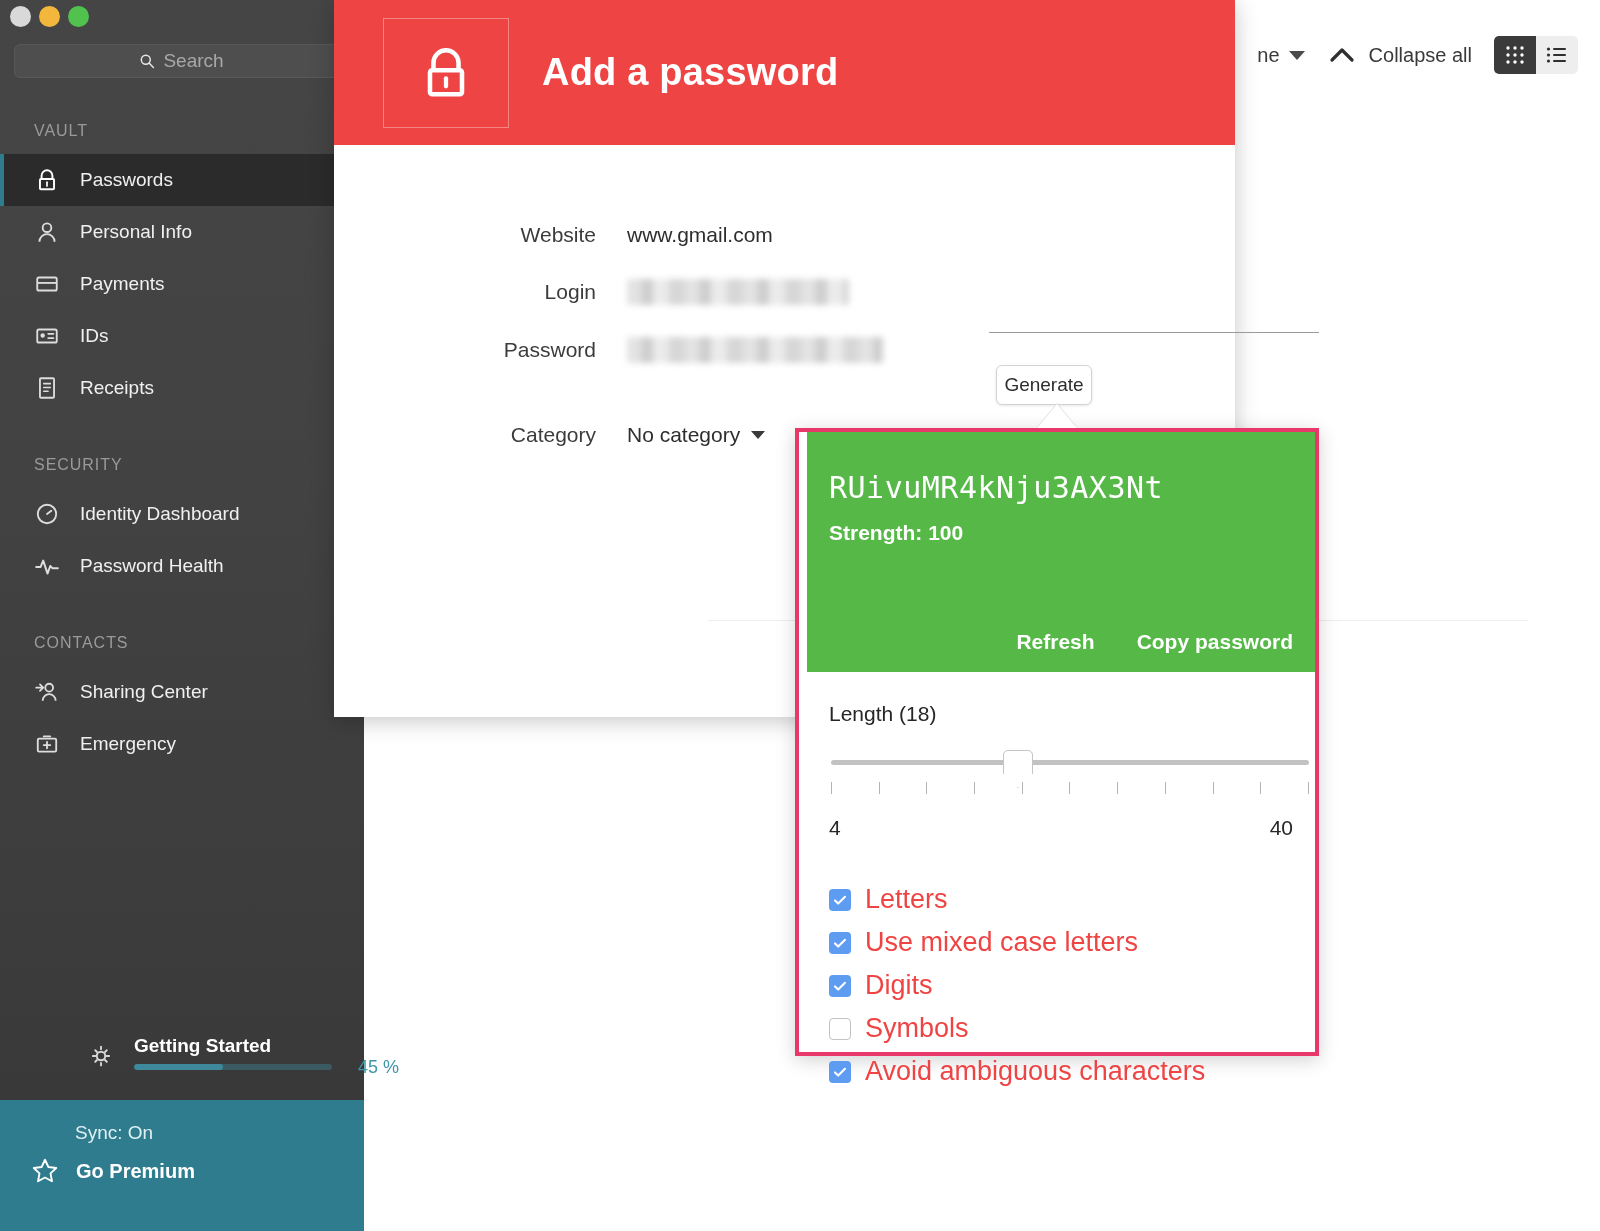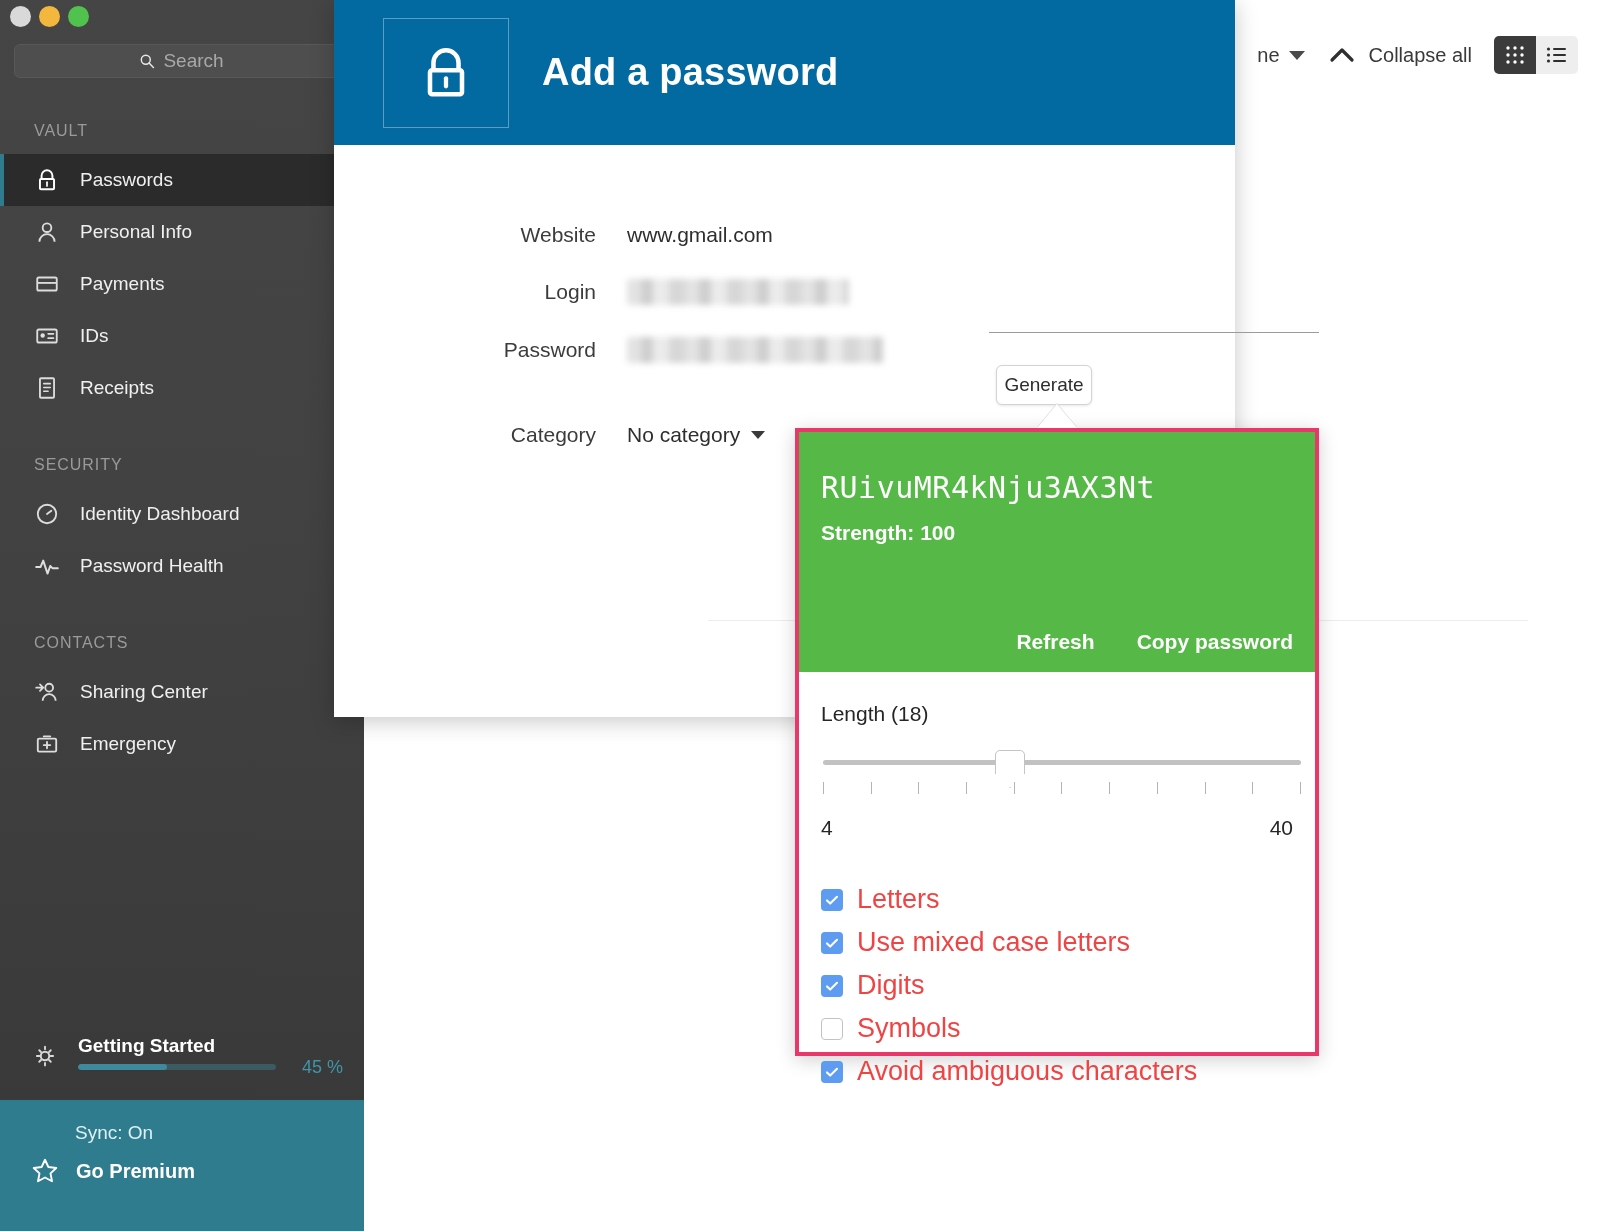--- a/index.html
+++ b/index.html
@@ -48,21 +48,21 @@
   .side-item.active { background: #2b2b2b; }
   .side-item.active:before {
     content:''; position:absolute; left:0; top:0; width:4px; height:100%; background:#2f7c8e;
   }
   .side-ico { width: 26px; height: 26px; flex: none; display:flex; align-items:center; justify-content:center;}
   .side-ico svg { width: 26px; height: 26px; display:block; }
 
   
   .getting {
     position: absolute; left: 0; bottom: 131px; width: 399px; height: 88px;
-    display: flex; align-items: center; padding-left: 30px; gap: 18px;
+    display: flex; align-items: center; padding-left: 30px; gap: 18px; justify-content: flex-end;
   }
   .bulb { width: 30px; height: 30px; flex:none; }
   .gs-text { font-size: 19px; font-weight: bold; color: #ffffff; }
   .gs-bar-wrap { display:flex; align-items:center; gap: 26px; margin-top: 0; }
   .gs-bar { width: 198px; height: 6px; background: #3b5a62; border-radius: 3px; overflow: hidden; }
   .gs-bar-fill { height: 100%; background: #3e8a9c; border-radius: 3px; }
   .gs-pct { color: #3f95a8; font-size: 18px; }
 
   .premium {
     position: absolute; left: 0; bottom: 0; width: 364px; height: 131px;
@@ -88,21 +88,21 @@
   .seg-btn.on { background:#3b3b3b; }
   .seg-btn.off { background:#eeeeee; }
 
   
   .dialog {
     position: absolute; left: 334px; top: 0; width: 901px; height: 717px;
     background: #ffffff;
     box-shadow: 0 4px 22px rgba(0,0,0,.22);
   }
   .dlg-head {
-    height: 145px; background: #0369a1; display:flex; align-items:center; padding-left: 49px; gap: 33px;
+    height: 145px; background: #ef4444; display:flex; align-items:center; padding-left: 49px; gap: 33px;
   }
   .dlg-badge {
     width: 126px; height: 110px; border: 1px solid rgba(255,255,255,.35);
     display:flex; align-items:center; justify-content:center;
   }
   .dlg-title { color:#ffffff; font-size: 38px; font-weight: bold; letter-spacing:.2px;}
 
   .form { position:relative; padding: 78px 0 0 0; }
   .frow { display:flex; align-items:center; margin-bottom: 32px; }
   .flabel { width: 293px; text-align:right; padding-right: 31px; font-size: 21px; color: #3c3c3c; }
@@ -132,20 +132,21 @@
     z-index: 7;
     filter: drop-shadow(0 -1px 0 #d9d9d9);
   }
 
   
   .gen-pop {
     position:absolute; left:795px; top:428px; width:524px; height:628px;
     border: 4px solid #e8386a; background:#ffffff;
     box-shadow: 0 4px 18px rgba(0,0,0,.18);
     z-index: 5;
+    padding-left: 8px;
   }
   .gen-green {
     background:#56b947; height: 240px; padding: 38px 22px 0 22px; position:relative;
   }
   .gen-pass {
     font-family: "DejaVu Sans Mono", "Liberation Mono", monospace;
     font-size: 30px; color:#ffffff; letter-spacing: .5px;
   }
   .gen-strength { margin-top: 16px; font-size: 21px; color:#ffffff; font-weight:bold; }
   .gen-actions { position:absolute; right: 22px; bottom: 18px; display:flex; gap: 42px; }

